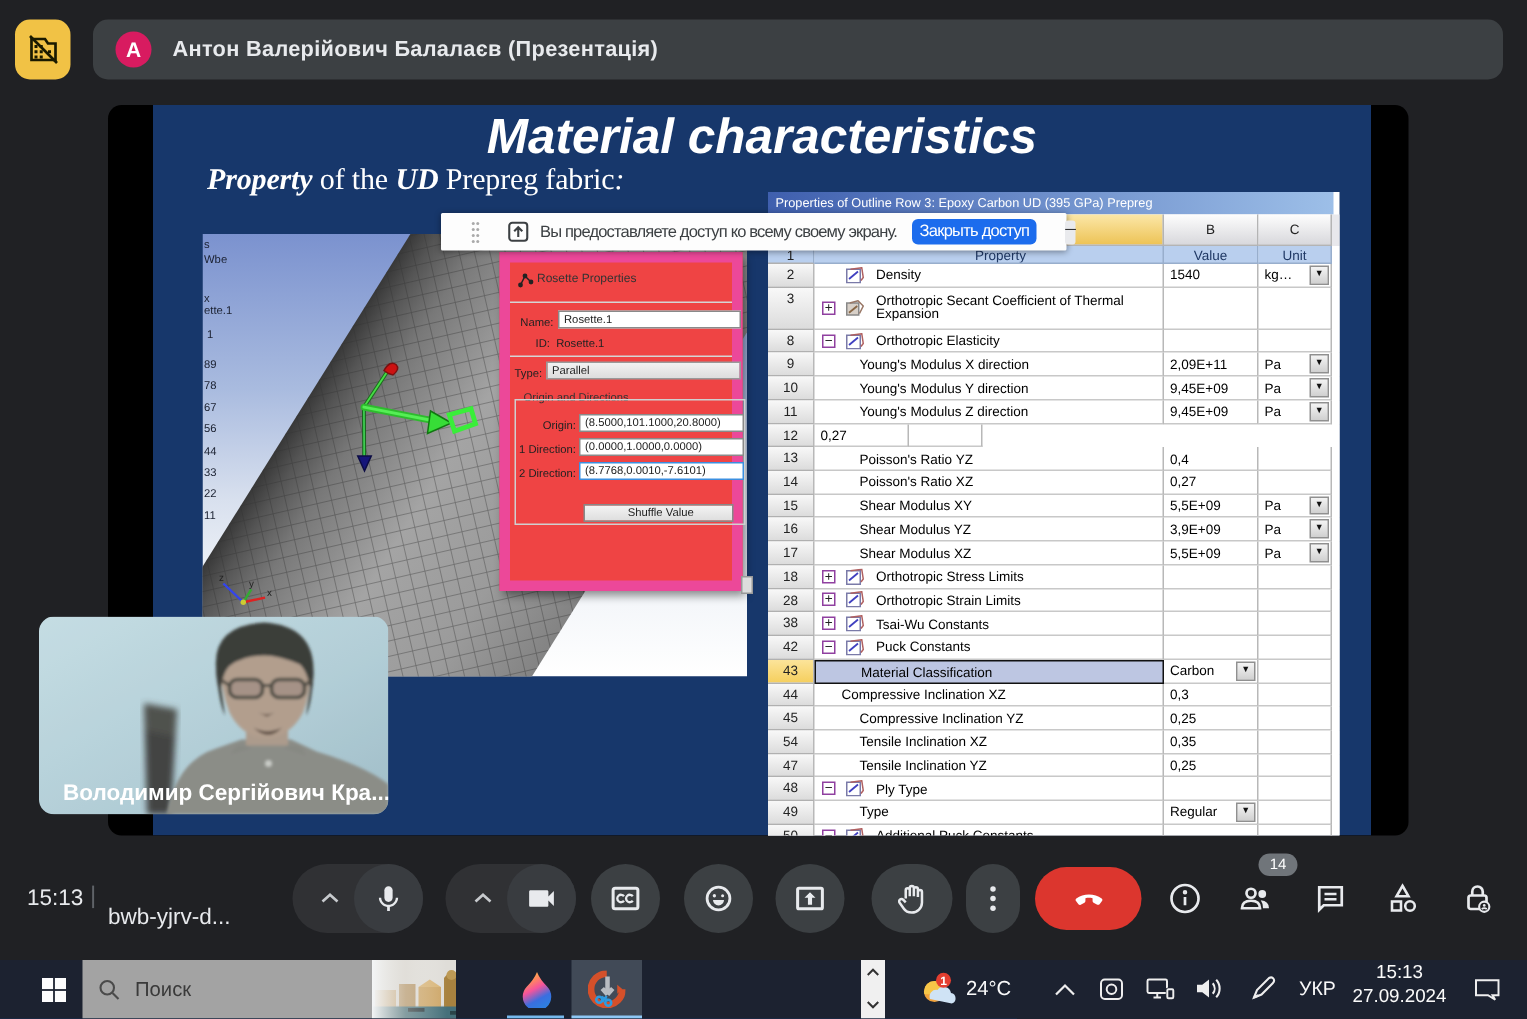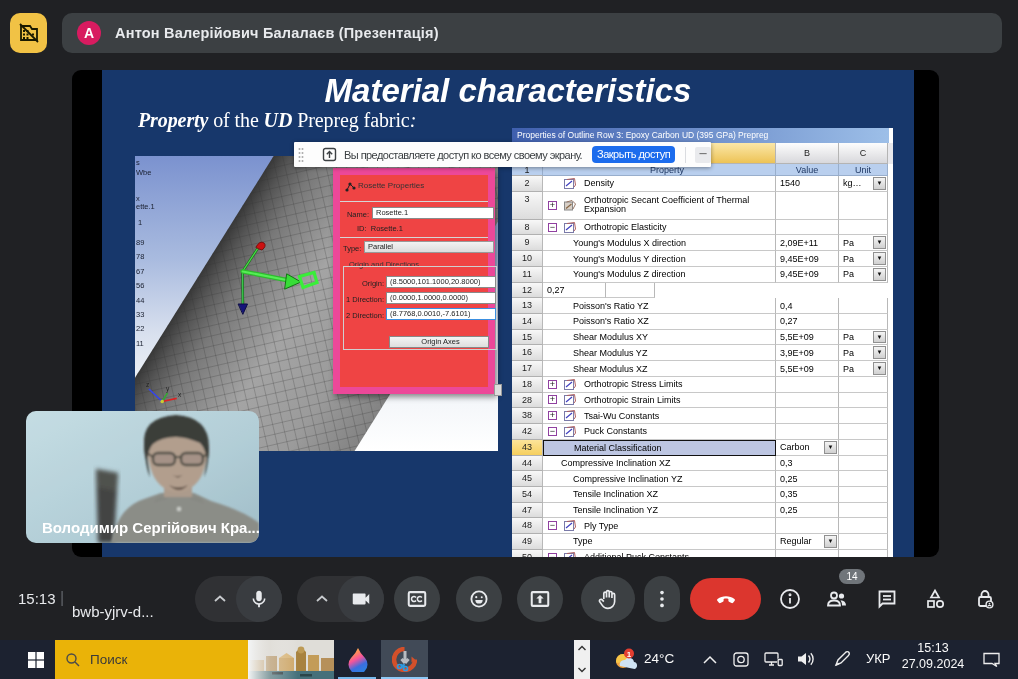--- a/index.html
+++ b/index.html
@@ -51,21 +51,21 @@
   .pm { width:9px; height:9px; flex:none; border:1px solid #9040a0; margin-left:5px; font-size:9px; line-height:7px; text-align:center; color:#222; background:#fff; }
   .picon { margin-left:7px; flex:none; }
   .ptxt { margin-left:8px; white-space:nowrap; line-height:10px; }
   .sp1 { width:14px; flex:none; }
   .dd { position:absolute; right:1px; top:1px; bottom:1px; width:13px; background:linear-gradient(#f4f4f4,#d0d0d0); border:1px solid #909090; font-size:6px; color:#111; text-align:center; line-height:11px; }
   .selrow .cV { background:#fff; }
   .seln { background:linear-gradient(#fce49a,#f5cf5e) !important; }
   .selp { background:#bdc6e2 !important; border:1.5px solid #111 !important; }
 
   
-  .notif { left:294px; top:142px; width:417px; height:25px; background:#fdfdfd; box-shadow:0 1px 4px rgba(0,0,0,.4); display:flex; align-items:center; z-index:30; border-radius:1px; }
+  .notif { left:294px; top:142px; width:417px; height:25px; background:#fdfdfd; box-shadow:0 1px 4px rgba(0,0,0,.4); display:flex; align-items:center; z-index:30; border-radius:1px;padding-left:16px; }
 
   
   .cam { left:26px; top:411px; width:233px; height:132px; border-radius:10px; overflow:hidden; z-index:40; }
 
   
   .mtime { left:18px; top:590px; color:#e8eaed; font-size:15px; }
   .msep  { left:60px; top:589px; color:#5f6368; font-size:16px; }
   .mcode { left:72px; top:603px; color:#e8eaed; font-size:15px; }
   .pill { top:576px; height:46px; border-radius:23px; background:#303134; }
   .ctl { top:576px; width:46px; height:46px; border-radius:50%; background:#3c4043; display:flex; align-items:center; justify-content:center; }
@@ -190,21 +190,21 @@
     <div style="position:absolute;left:3px;top:69px;">Type:</div>
     <div class="fld" style="left:24px;top:66px;width:130px;background:linear-gradient(#f2f2f2,#dddddd);border-color:#999;">Parallel</div>
     <div style="position:absolute;left:9px;top:85px;color:#333;">Origin and Directions</div>
     <div style="position:absolute;left:3px;top:91px;width:154px;height:84px;border:1px solid #d0d0d0;"></div>
     <div style="position:absolute;left:0px;top:104px;width:44px;text-align:right;">Origin:</div>
     <div class="fld" style="left:46px;top:101px;width:110px;">(8.5000,101.1000,20.8000)</div>
     <div style="position:absolute;left:0px;top:120px;width:44px;text-align:right;">1 Direction:</div>
     <div class="fld" style="left:46px;top:117px;width:110px;">(0.0000,1.0000,0.0000)</div>
     <div style="position:absolute;left:0px;top:136px;width:44px;text-align:right;">2 Direction:</div>
     <div class="fld" style="left:46px;top:133px;width:110px;border:1px solid #3b8fe0;">(8.7768,0.0010,-7.6101)</div>
-    <div class="fld" style="left:49px;top:161px;width:100px;background:linear-gradient(#f4f4f4,#dedede);border-color:#888;text-align:center;">Origin Axes</div>
+    <div class="fld" style="left:49px;top:161px;width:100px;background:linear-gradient(#f4f4f4,#dedede);border-color:#888;text-align:center;">Shuffle Value</div>
     <div class="fld" style="left:154px;top:209px;width:8px;background:#ddd;border-color:#999;"></div>
   </div>
   <div class="tblwrap" id="tbl">
 <div class="ttitle">Properties of Outline Row 3: Epoxy Carbon UD (395 GPa) Prepreg</div>
 <div class="thdr">
         <div class="c0"></div>
         <div class="cA"></div>
         <div class="cB">B</div>
         <div class="cC">C</div>
       </div>
@@ -692,21 +692,21 @@
   <div class="abs badge">14</div>
 </div>
 
 <div class="abs taskbar" id="taskbar">
   <svg class="abs" style="left:28px;top:12px" width="16" height="16" viewBox="0 0 16 16" fill="#fdfdfd">
     <rect x="0" y="0" width="7.4" height="7.4"></rect>
       <rect x="8.6" y="0" width="7.4" height="7.4"></rect>
     <rect x="0" y="8.6" width="7.4" height="7.4"></rect>
       <rect x="8.6" y="8.6" width="7.4" height="7.4"></rect>
   </svg>
-  <div class="abs" style="left:55px;top:0;width:279px;height:39px;background:#eab308;display:flex;align-items:center;overflow:hidden;">
+  <div class="abs" style="left:55px;top:0;width:249px;height:39px;background:#a3a3a3;display:flex;align-items:center;overflow:hidden;">
     <svg style="margin-left:10px;flex:none;" width="16" height="16" viewBox="0 0 16 16" fill="none" stroke="#4a4a4a" stroke-width="1.4">
         <circle cx="6.5" cy="6.5" r="4.5"></circle>
         <line x1="10" y1="10" x2="14" y2="14"></line>
       </svg>
     <span style="font-size:13.5px;color:#3a3a3a;margin-left:9px;">Поиск</span>
     <svg class="abs" style="left:193px;top:0" width="86" height="39" viewBox="0 0 86 39">
       <defs>
           <linearGradient id="vfade" x1="0" y1="0" x2="1" y2="0">
         <stop offset="0" stop-color="#f3f5f6"></stop>
             <stop offset=".45" stop-color="#e3e0da" stop-opacity=".4"></stop>

